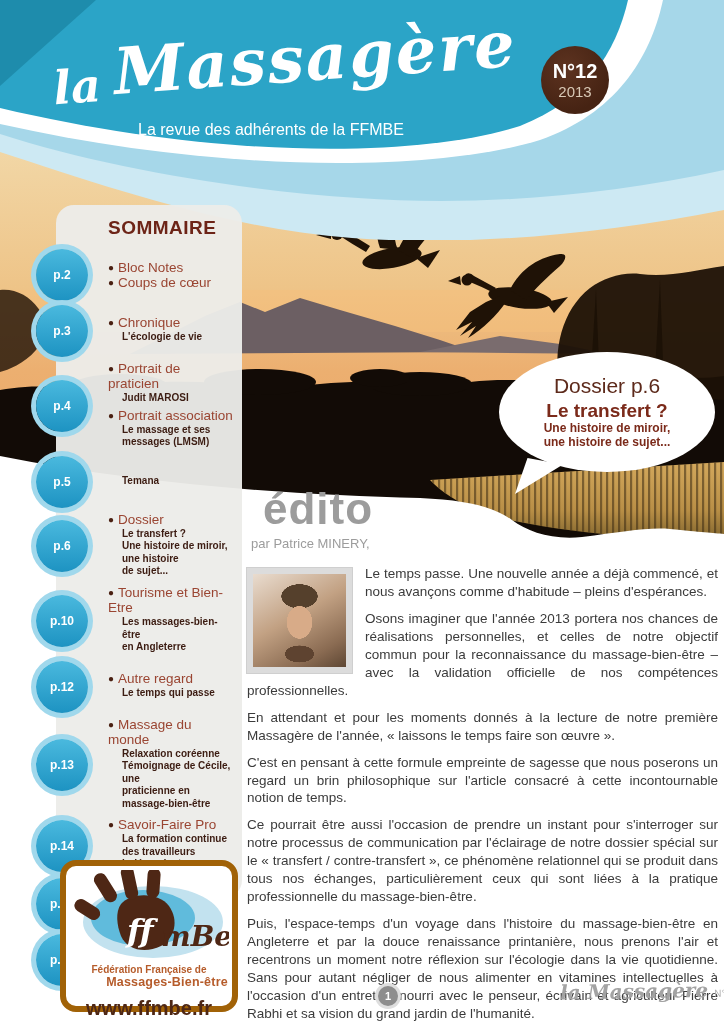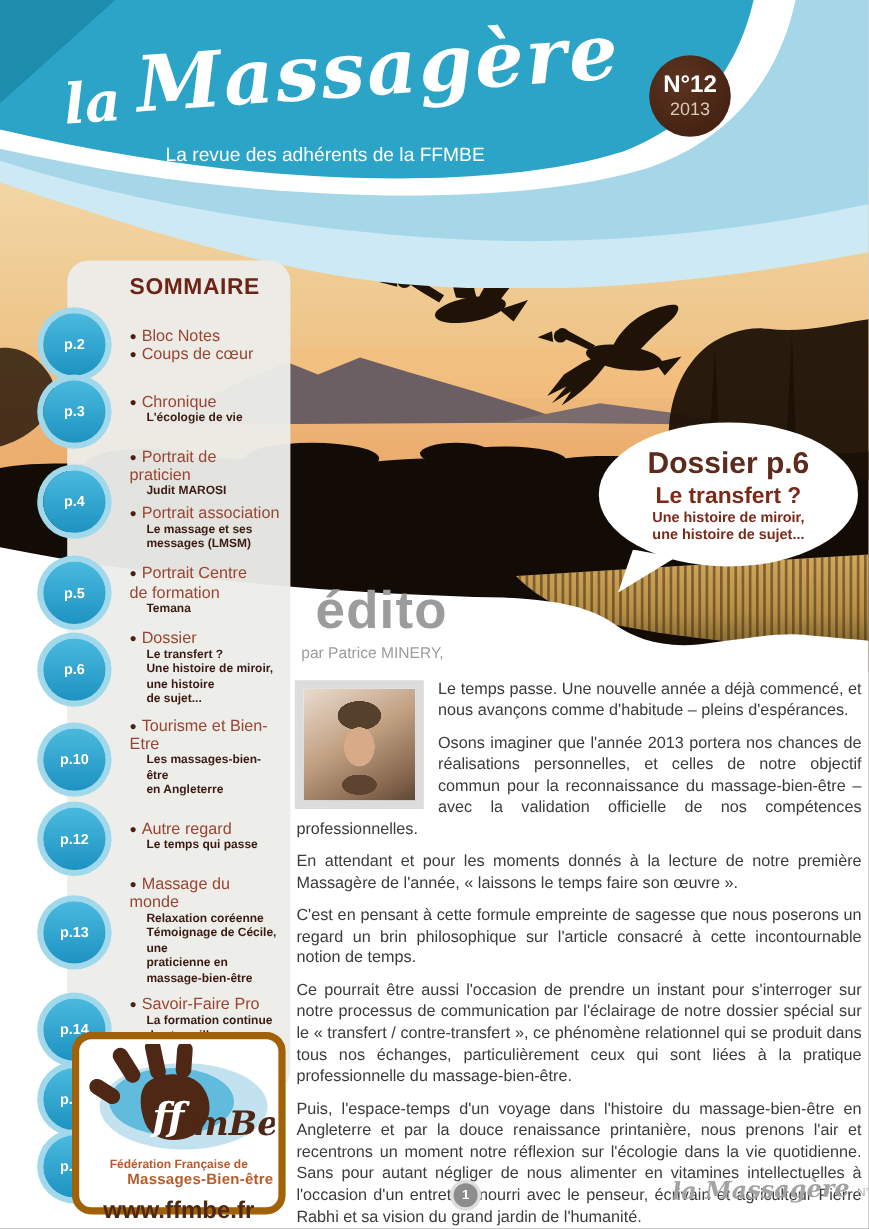--- a/index.html
+++ b/index.html
@@ -19,40 +19,40 @@
   .issue-badge{position:absolute;left:541px;top:46px;width:68px;height:68px;z-index:3;
                background:radial-gradient(circle at 38% 32%,#5d3320,#462313 70%);
                border-radius:50%;color:#fff;text-align:center;line-height:1;}
   .issue-no{font-size:20px;font-weight:bold;margin-top:15px;}
   .issue-year{font-size:15px;color:#d9c9b6;margin-top:3px;}
   .subtitle{position:absolute;left:138px;top:121px;z-index:3;color:#ffffff;font-size:16px;}
 
   
   .sommaire{position:absolute;left:56px;top:205px;width:186px;height:693px;z-index:4;
             background:rgba(236,236,233,.96);border-radius:18px;box-sizing:border-box;
-            padding:12px 8px 8px 0;overflow:visible;margin-top:12px;}
+            padding:12px 8px 8px 0;overflow:visible;}
   .sommaire h2{margin:0 0 10px 52px;font-size:19px;letter-spacing:.5px;color:#6d2417;}
   .toc-row{display:flex;align-items:center;margin:0 0 4px 0;}
   .toc-circle{flex:0 0 52px;height:52px;margin-left:-20px;margin-right:20px;border-radius:50%;
               background:linear-gradient(#4ab9de,#1d93c2);box-shadow:0 0 0 5px #a0d8ec;
               color:#fff;font-weight:bold;font-size:12px;display:flex;align-items:center;
               justify-content:center;cursor:pointer;}
   .toc-content{flex:1;}
   .toc-title{color:#9a4532;font-size:13.5px;line-height:1.12;white-space:pre-line;cursor:pointer;}
   .bullet{color:#4a2012;font-size:10px;margin-right:4px;vertical-align:1px;}
   .toc-sub{color:#3c1c12;font-size:10px;font-weight:bold;line-height:1.25;
            white-space:pre-line;margin:1px 0 3px 14px;}
 
   
   .bubble{position:absolute;left:499px;top:352px;width:216px;height:120px;z-index:4;
           background:#fff;border-radius:50%;display:flex;flex-direction:column;
           justify-content:center;align-items:center;text-align:center;cursor:pointer;}
   .bubble::after{content:'';position:absolute;left:16px;bottom:-22px;width:48px;height:36px;
           background:#fff;clip-path:polygon(0 100%,26% 0,100% 18%);}
-  .bubble .kicker{color:#5d2a1b;font-size:25px;font-weight:bold;}
+  .bubble .kicker{color:#5d2a1b;font-size:21px;}
   .bubble .btitle{color:#7b2a1a;font-size:19px;font-weight:bold;margin-top:2px;}
   .bubble .bline{color:#7b2a1a;font-size:12px;font-weight:bold;line-height:1.15;}
 
   
   .edito{position:absolute;left:247px;top:484px;width:471px;z-index:5;}
   .edito h1{margin:0 0 2px 16px;color:#9c9c9c;font-size:44px;letter-spacing:1px;}
   .edito .byline{margin:0 0 14px 4px;color:#9c9c9c;font-size:13px;}
   .portrait{float:left;width:93px;height:93px;margin:3px 13px 6px 0;border:6px solid #dcdcdc;
             outline:1px solid #cfcfcf;
             background:
@@ -192,22 +192,20 @@
           <div class="toc-content">
             <div class="toc-title"><span class="bullet">●</span><span>Portrait de praticien</span></div>
             <div class="toc-sub">Judit MAROSI</div>
             <div class="toc-title"><span class="bullet">●</span><span>Portrait association</span></div>
             <div class="toc-sub">Le massage et ses messages (LMSM)</div>
           </div>
         </div>
         <div class="toc-row">
           <div class="toc-circle">p.5</div>
           <div class="toc-content">
-            <div class="toc-title"><span class="bullet">●</span><span>Portrait Centre
-de formation</span></div>
             <div class="toc-sub">Temana</div>
           </div>
         </div>
         <div class="toc-row">
           <div class="toc-circle">p.6</div>
           <div class="toc-content">
             <div class="toc-title"><span class="bullet">●</span><span>Dossier</span></div>
             <div class="toc-sub">Le transfert ?
 Une histoire de miroir, une histoire
 de sujet...</div>

